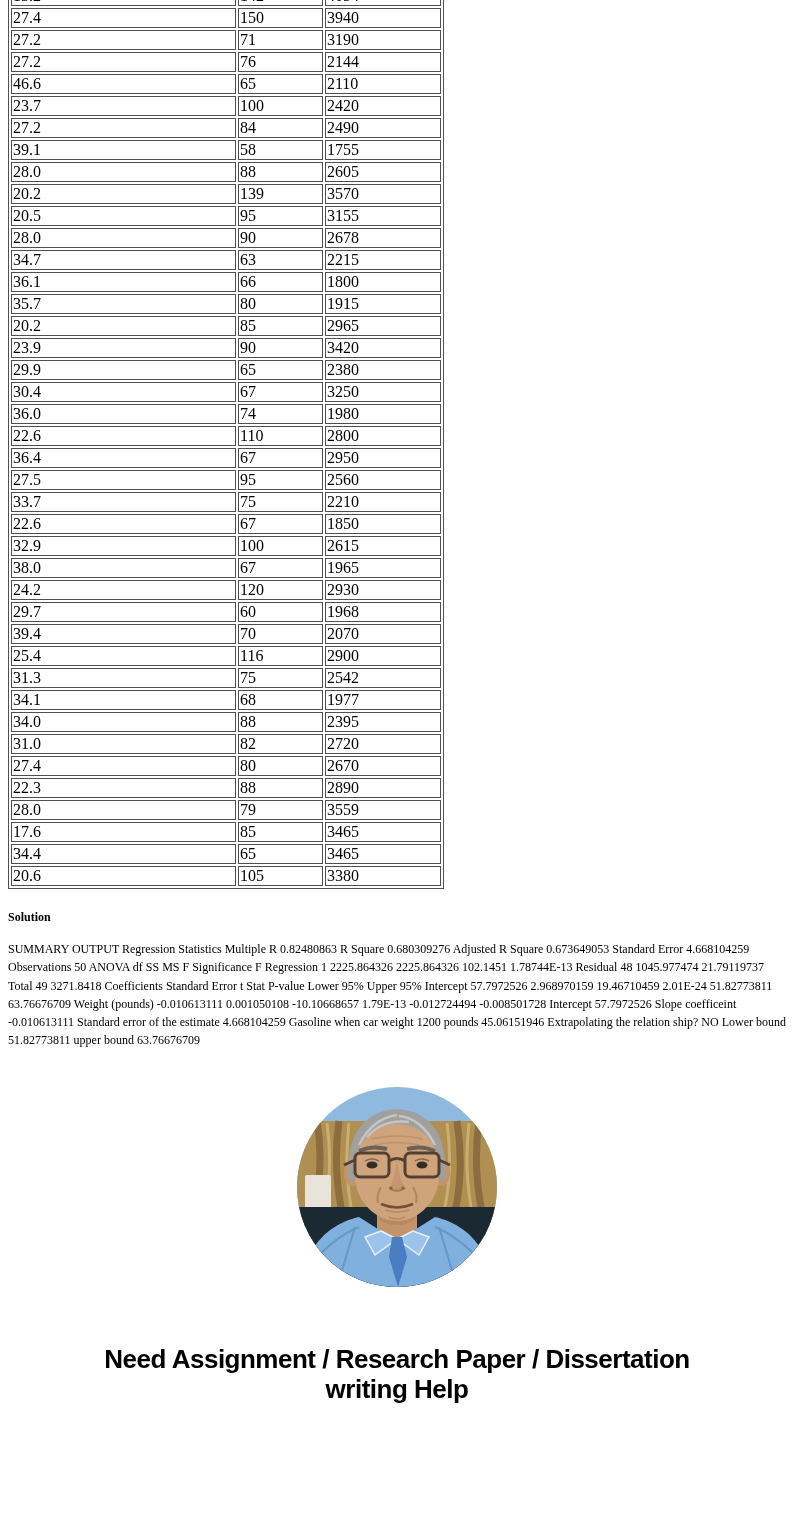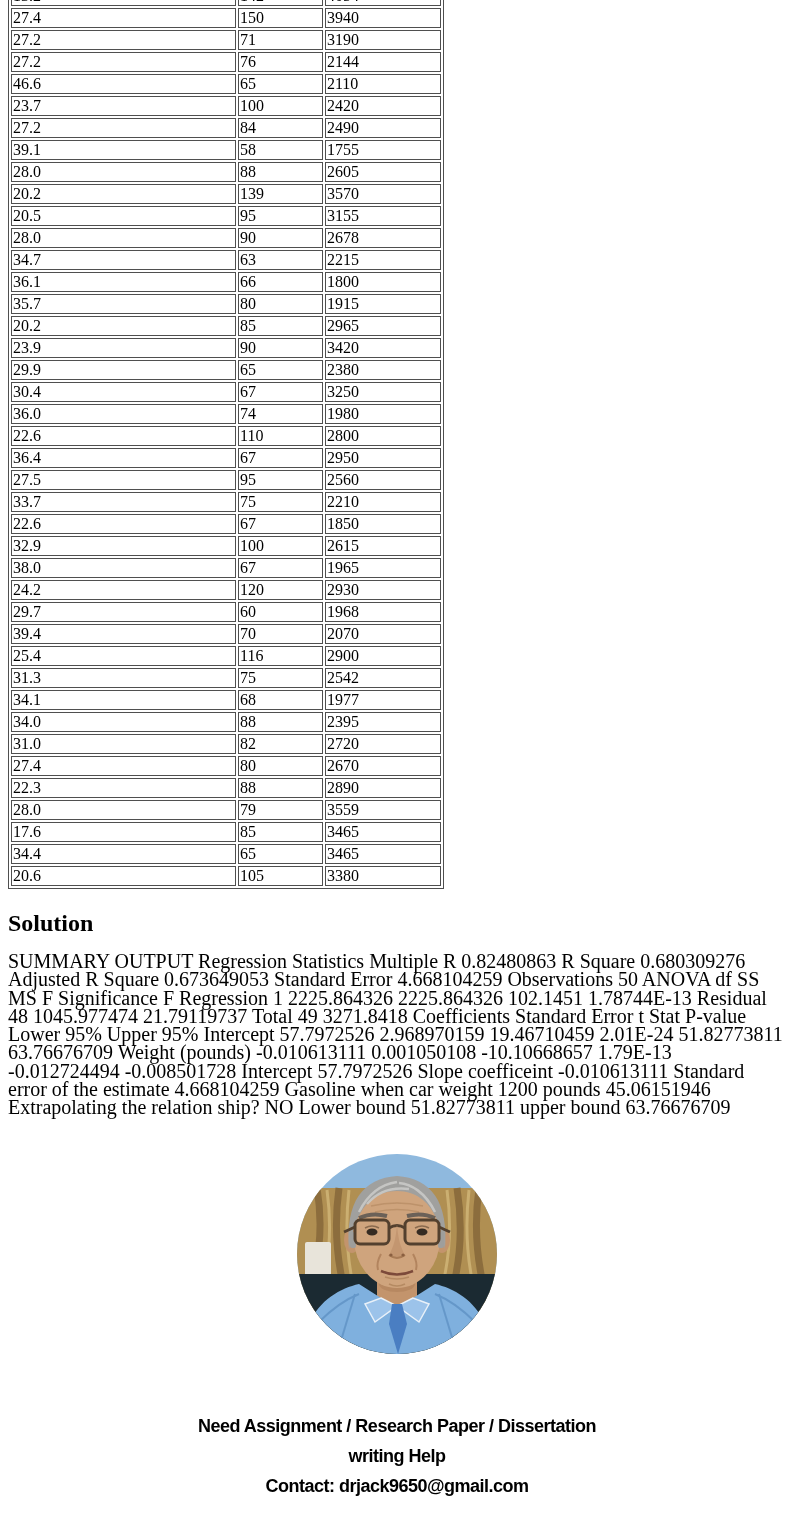--- a/index.html
+++ b/index.html
@@ -25,45 +25,45 @@
     padding: 0 1px;
     height: 18px;
     line-height: 18px;
     font-size: 16px;
     overflow: hidden;
     white-space: nowrap;
   }
 
   
   h3.solution-heading {
-    font-size: 24px;
+    font-size: 12px;
     font-weight: bold;
     margin: 21px 0 15px 0;
     font-family: "Liberation Serif", serif;
   }
   p.solution-paragraph {
     margin: 0;
     line-height: 18.3px;
-    font-size: 20px;
+    font-size: 12px;
   }
 
   
   .photo-wrap {
     margin-top: 37px;
     text-align: center;
   }
   .photo-wrap svg { display: inline-block; }
 
   
   .footer-promo {
     margin-top: 53px;
     text-align: center;
     font-family: "Liberation Sans", sans-serif;
     font-weight: 700;
-    font-size: 18px;
+    font-size: 26px;
     line-height: 30px;
     color: #000000;
     letter-spacing: -0.5px;
   }
 </style>
 </head>
 <body>
 
 <div class="page">
 
@@ -380,16 +380,15 @@
         <path d="M116,144 L100,152 L122,168 L132,150 Z" fill="#9cc3ea" stroke="#e8f0f8" stroke-width="1.5"></path>
 
         <path d="M95,150 L105,150 L110,170 L101,200 L92,170 Z" fill="#4a7ec2"></path>
       </g>
     </svg>
   </div>
 
   <div class="footer-promo">
     <div>Need Assignment / Research Paper / Dissertation</div>
     <div>writing Help</div>
-    <div>Contact: drjack9650@gmail.com</div>
   </div>
 
 </div>
 
 </body></html>

